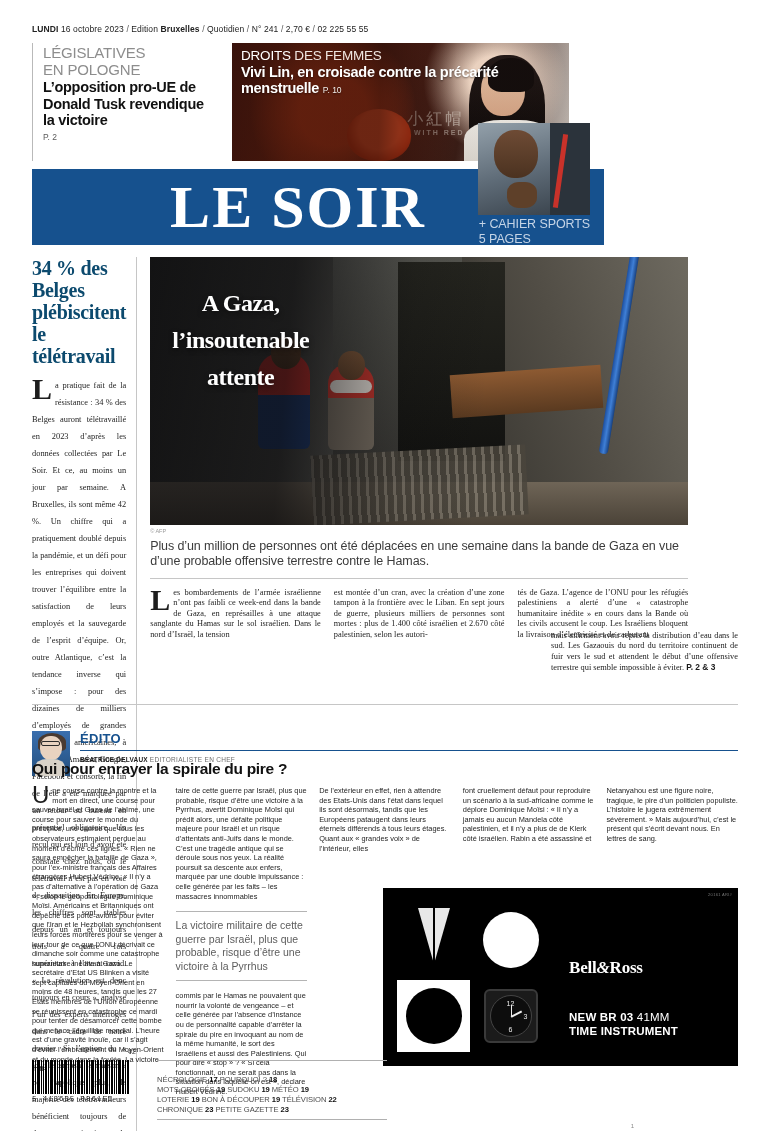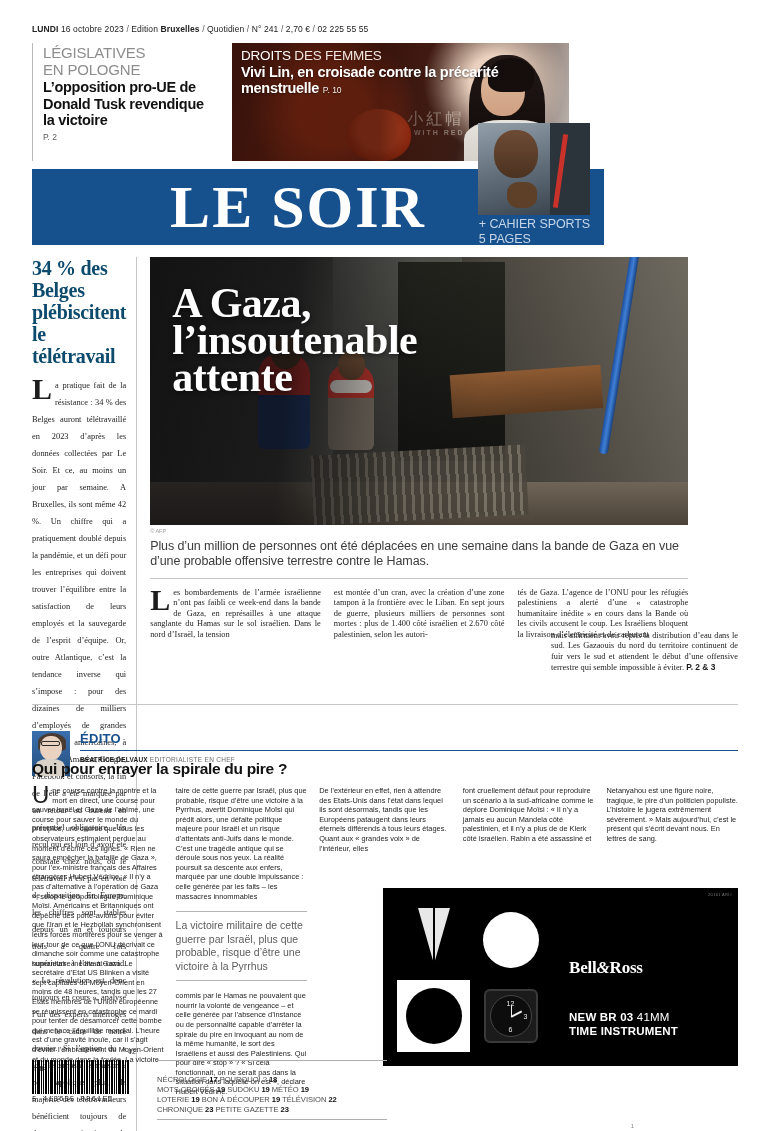--- a/index.html
+++ b/index.html
@@ -186,22 +186,22 @@
     background: linear-gradient(180deg,#c7352c 0 40%, #7d7366 40% 100%); border-radius: 20px 20px 6px 6px; }
   .gp-kid2-head { position: absolute; left: 35%; top: 35%; width: 27px; height: 29px;
     background: linear-gradient(180deg,#855c3c,#64432a); border-radius: 48%; }
   .gp-kid2-scarf { position: absolute; left: 33.5%; top: 46%; width: 42px; height: 13px;
     background: #e8e2da; border-radius: 8px; }
   .gp-shadow { position: absolute; inset: 0;
     background: linear-gradient(95deg, rgba(10,10,12,.72) 0 26%, rgba(10,10,12,.15) 48%, rgba(0,0,0,0) 62%); }
   .gaza-title {
     position: absolute; left: 22px; top: 28px; z-index: 5;
     font-family: "Liberation Serif", "DejaVu Serif", serif;
-    font-size: 42px; line-height: 37px; font-weight: 700; color: #fff;
-    letter-spacing: -.5px; text-shadow: 0 2px 5px rgba(0,0,0,.5);
+    font-size: 24px; line-height: 37px; font-weight: 700; color: #fff;
+    letter-spacing: -.5px; text-shadow: 0 2px 5px rgba(0,0,0,.5); text-align: center;
   }
   .credit { font-size: 5.5px; color: #9a9a9a; margin-top: 3px; }
 
   .gaza-caption {
     font-size: 12.5px; line-height: 15px; color: #3b3b3b; margin-top: 5px;
     border-bottom: 1px solid #c6c6c6; padding-bottom: 9px; letter-spacing: -.1px;
   }
   .gaza-cols {
     display: flex; margin-top: 9px; gap: 13px;
     font-family: "Liberation Serif", "DejaVu Serif", serif;

